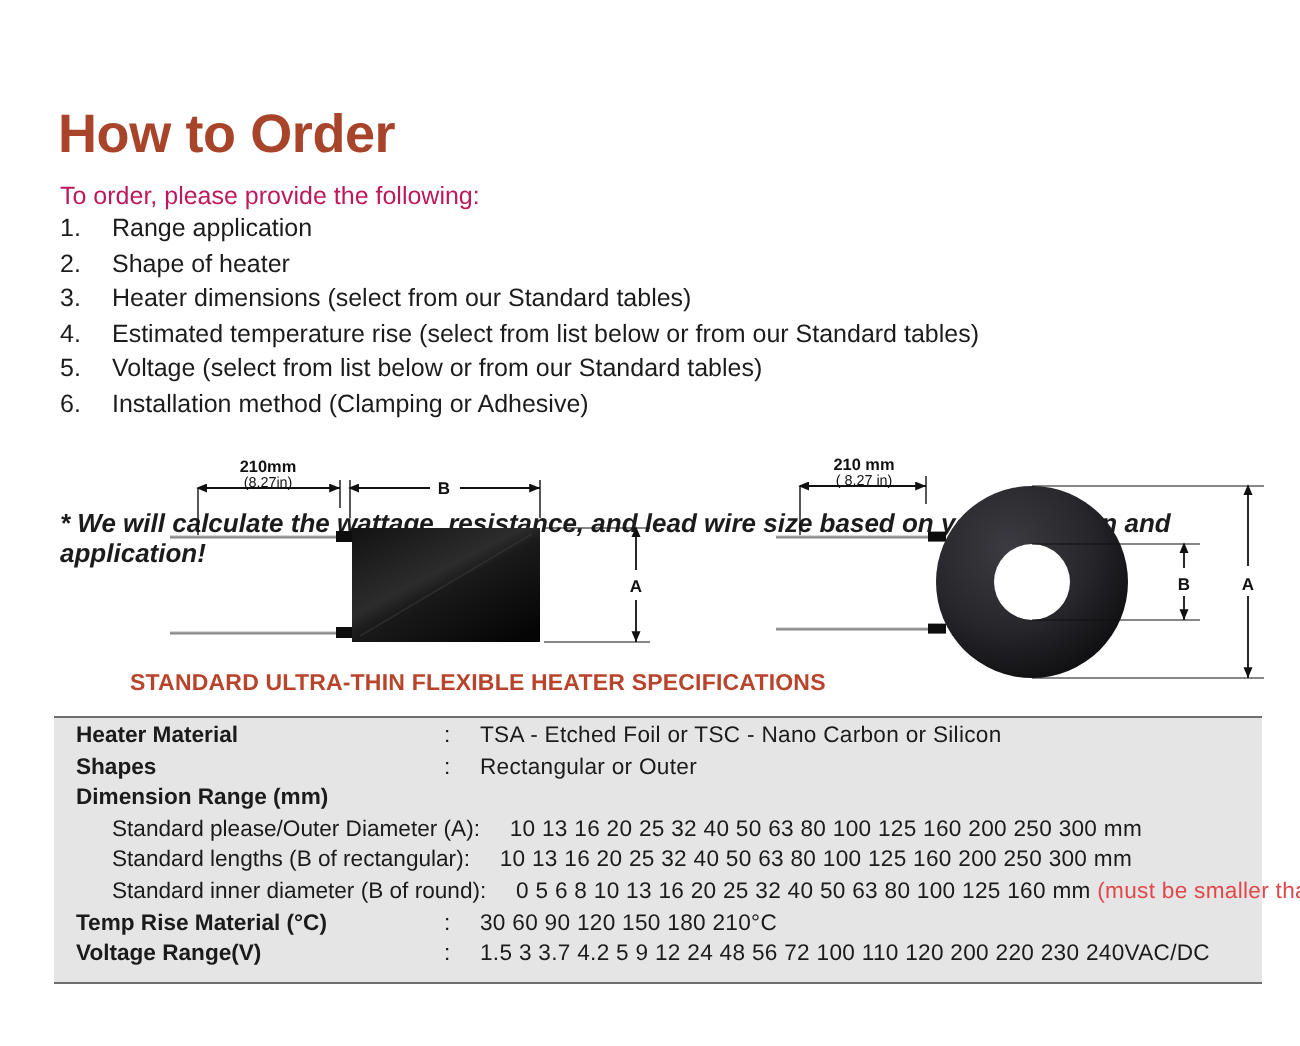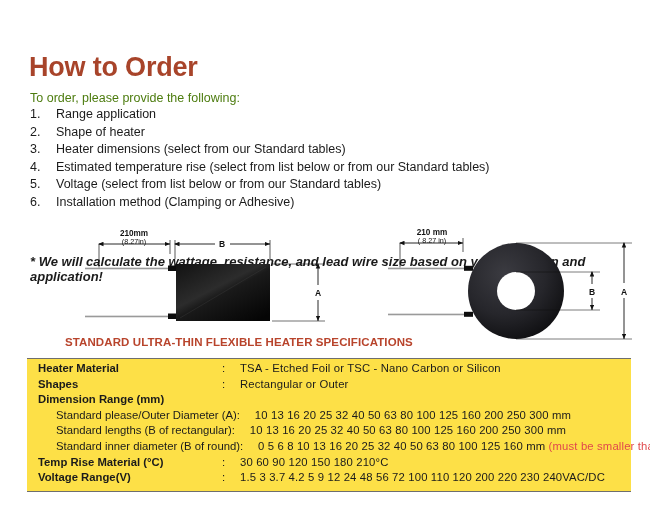--- a/index.html
+++ b/index.html
@@ -25,21 +25,21 @@
     font-weight: bold;
     letter-spacing: -0.2px;
     color: #a8442a;
   }
 
   .intro-line {
     position: absolute;
     left: 30px;
     top: 91px;
     font-size: 12.5px;
-    color: #4d7c0f;
+    color: #be185d;
   }
 
   
   .order-list {
     position: absolute;
     left: 30px;
     top: 107px;
     width: 590px;
   }
   .order-row {
@@ -85,21 +85,21 @@
     letter-spacing: 0.1px;
     color: #b8442c;
     margin-left: 36px;
   }
 
   .spec-table {
     position: absolute;
     left: 27px;
     top: 358px;
     width: 604px;
-    background: #fde047;
+    background: #e5e5e5;
     border-top: 1.5px solid #6e6e6e;
     border-bottom: 1.5px solid #6e6e6e;
     box-sizing: border-box;
     padding: 3px 0 4px 0;
   }
   .spec-row {
     display: flex;
     align-items: baseline;
     height: 15.6px;
     font-size: 11.3px;

